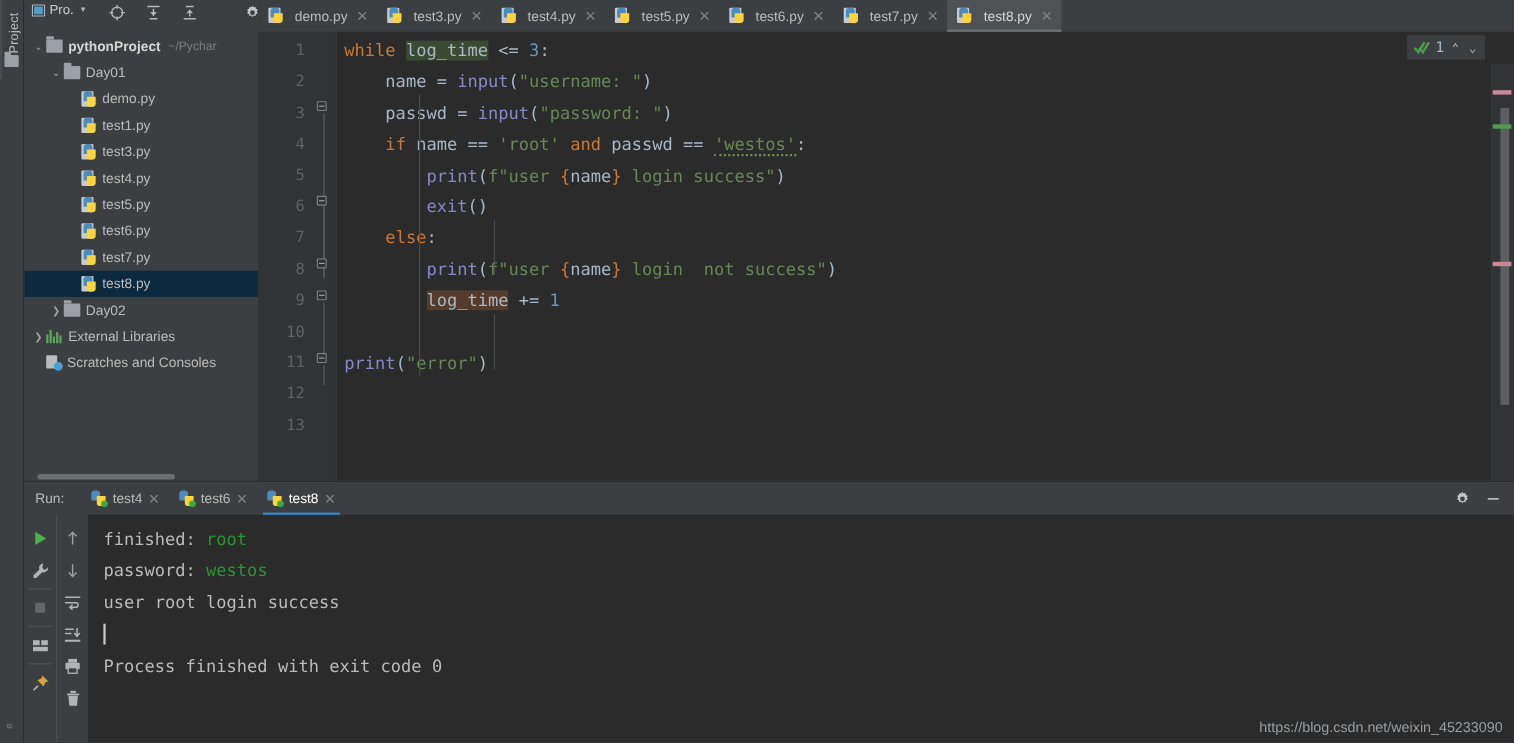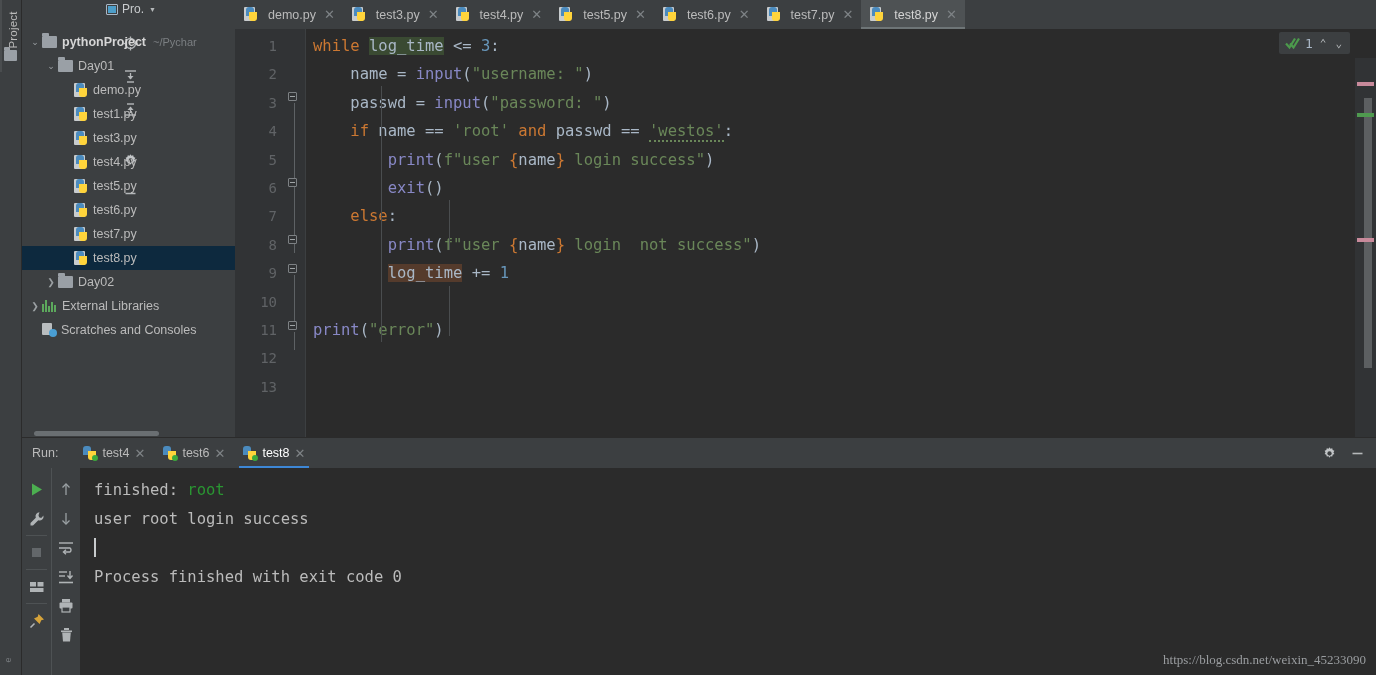--- a/index.html
+++ b/index.html
@@ -38,22 +38,22 @@
   .strip-active-mark{
     position:absolute; left:0; top:0; width:2px; height:72px; background:#4a4d4f;
   }
 
   
   .project-panel {
     position:absolute; left:22px; top:0; width:213px; height:437px;
     background:#3c3f41; display:flex; flex-direction:column;
   }
   .pp-toolbar {
-    height:28px; display:flex; align-items:center; gap:18px;
-    padding-left:4px; background:#3c3f41;flex-direction:column;
+    height:28px; display:flex; align-items:flex-start; gap:18px;
+    padding-left:4px; background:#3c3f41;
   }
   .pp-title {
     display:flex; align-items:center; gap:4px; padding:2px 2px 2px 3px;
     font-size:12px; color:#c8cbcd; cursor:default;
   }
   .pp-title .winicon {
     width:12px; height:11px; border:1.6px solid #a9b7c6; background:#3c3f41;
     border-radius:1px; position:relative;
   }
   .pp-title .winicon:after{
@@ -251,21 +251,21 @@
     color:#bbbbbb; overflow:hidden;
   }
   .cl{ height:29px; line-height:29px; white-space:pre; }
   .c-in{ color:#2a9632; }
   .caret{
     display:inline-block; width:2px; height:19px; background:#c8cbcd;
     vertical-align:-4px;
   }
   .watermark{
     position:absolute; right:10px; bottom:7px; font-size:13px; color:#9a9da0;
-    font-family:Liberation Serif, serif;
+    font-family:Liberation Sans, sans-serif;
   }
 
   svg{ display:block; }
 </style>
 </head>
 <body>
 
 <div id="app">
 
   <div class="tool-strip">
@@ -707,20 +707,21 @@
             <rect x="2" y="3.5" width="11" height="1.6" fill="#b0b4b6"></rect>
             <rect x="5" y="1" width="5" height="2" fill="#b0b4b6"></rect>
             <path d="M3.2 5.5 h8.6 l-.8 9 h-7 z" fill="#b0b4b6"></path>
           </svg>
         </div>
       </div>
 
       <div class="console">
         <div id="console-lines">
             <div class="cl"><span>finished: </span><span class="c-in">root</span></div>
+            <div class="cl"><span>password: </span><span class="c-in">westos</span></div>
             <div class="cl"><span>user root login success</span></div>
             <div class="cl"><span></span><span class="caret"></span></div>
             <div class="cl"><span>Process finished with exit code 0</span></div>
           </div>
         <div class="watermark">https://blog.csdn.net/weixin_45233090</div>
       </div>
     </div>
   </div>
 
 </div>

